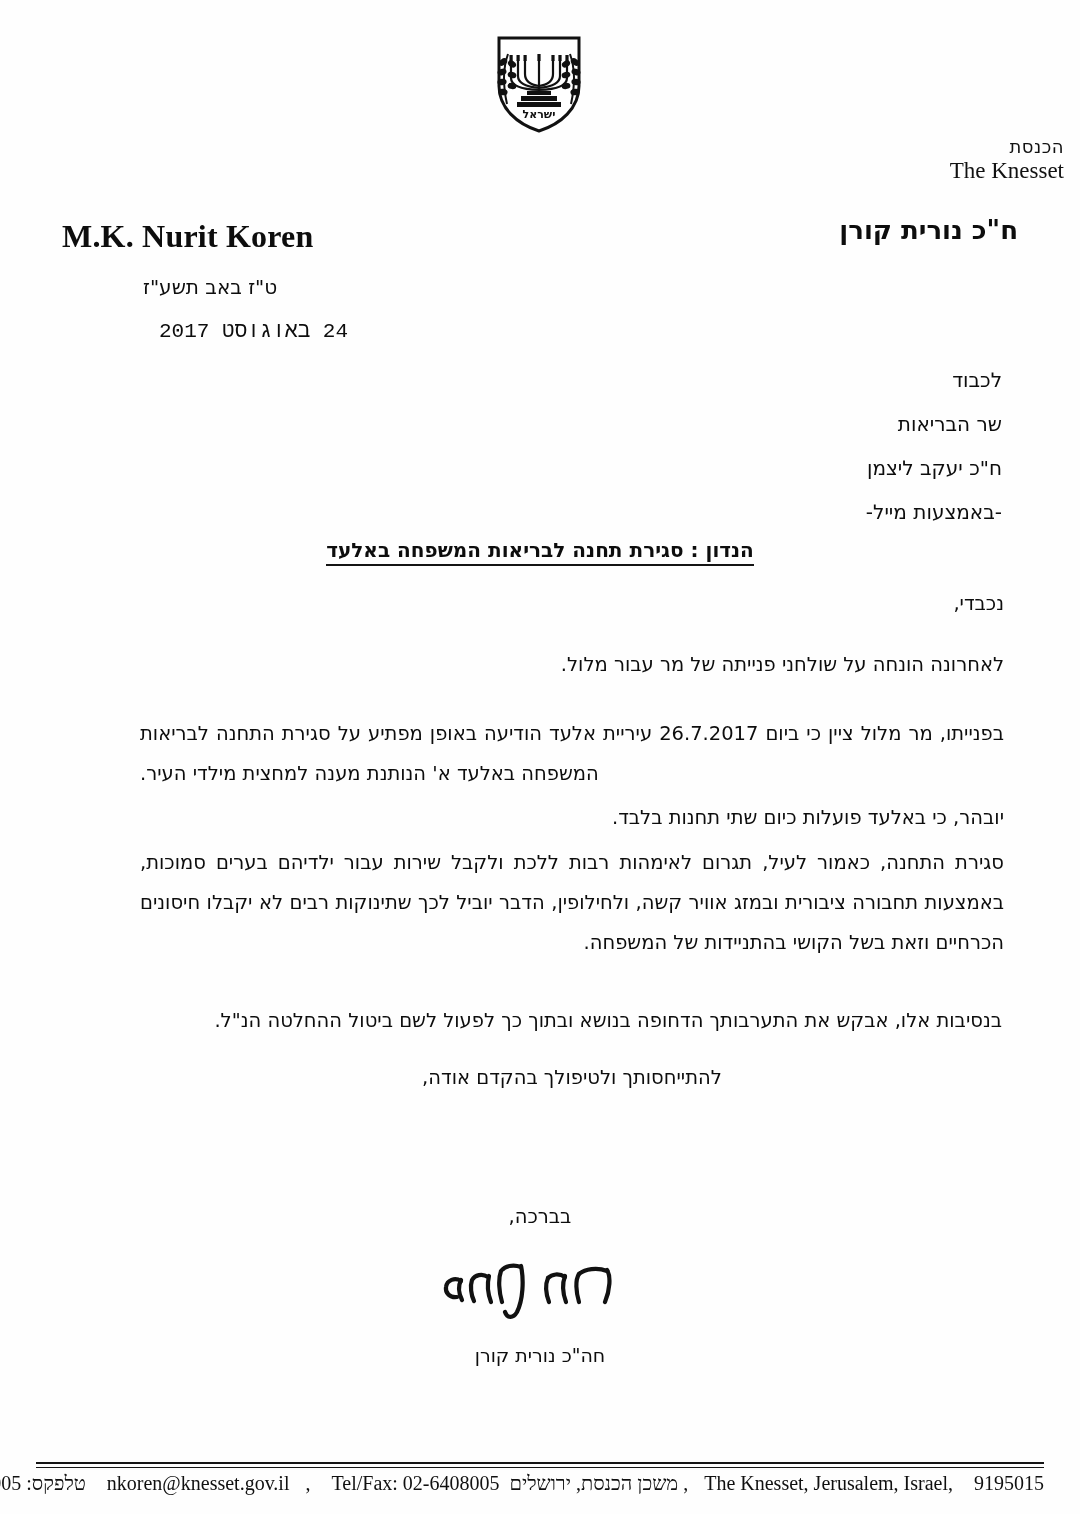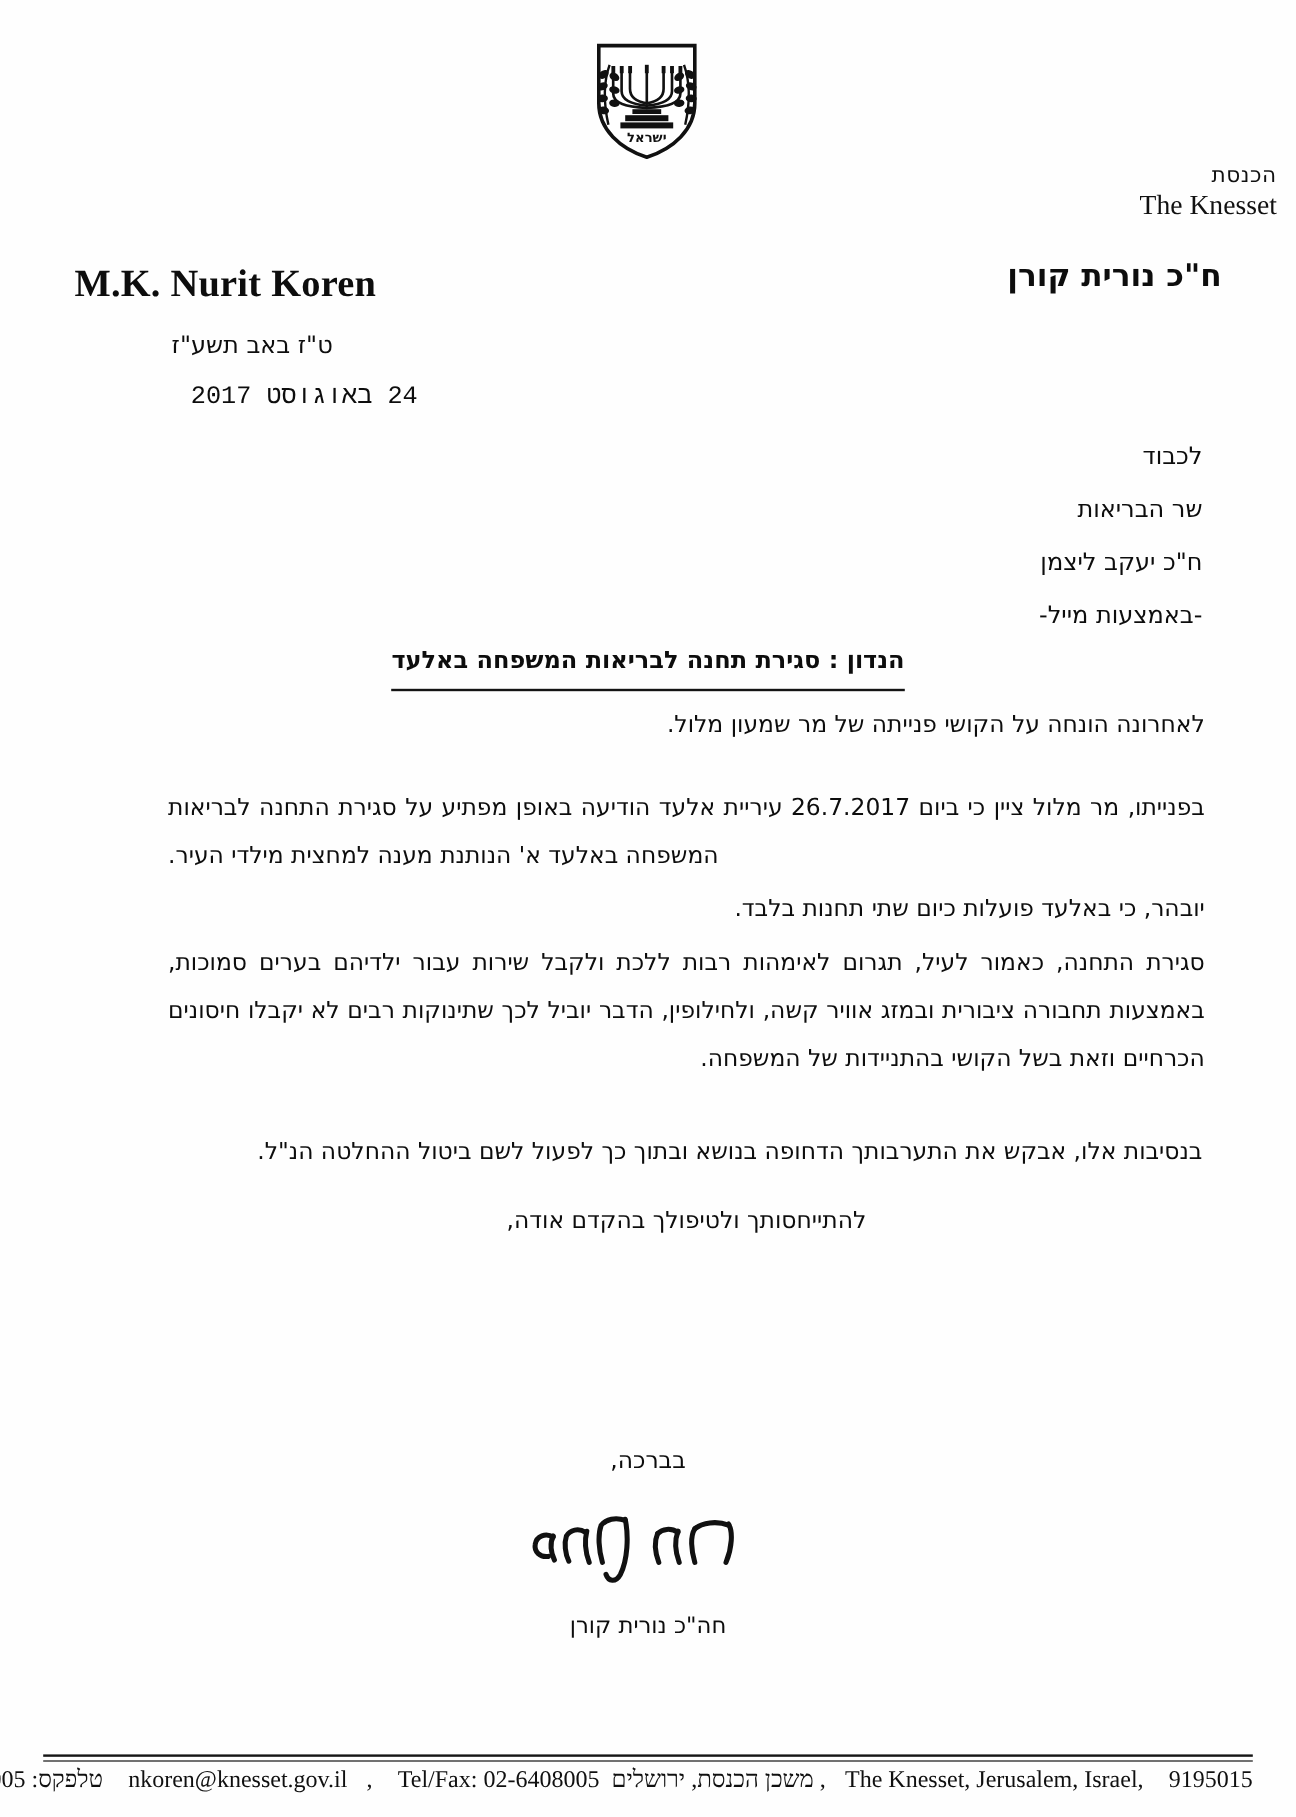--- a/index.html
+++ b/index.html
@@ -103,21 +103,21 @@
     right: 0;
     left: 0;
     text-align: center;
     direction: rtl;
     font-family: "DejaVu Sans", sans-serif;
     font-weight: bold;
     font-size: 20px;
   }
   .subject span {
     border-bottom: 2px solid #141414;
-    padding-bottom: 12px;
+    padding-bottom: 2px;
   }
 
   
   .body-wrap {
     position: absolute;
     top: 592px;
     right: 76px;
     left: 140px;
     direction: rtl;
     text-align: right;
@@ -241,21 +241,22 @@
     <div>שר הבריאות</div>
     <div>ח"כ יעקב ליצמן</div>
     <div>-באמצעות מייל-</div>
   </div>
 
   <div class="subject">
     <span>הנדון : סגירת תחנה לבריאות המשפחה באלעד</span>
   </div>
 
   <div class="body-wrap">
-    <p class="p-1">לאחרונה הונחה על הקושי פנייתה של מר שמעון מלול.</p>
+    <p class="p-salutation">נכבדי,</p>
+    <p class="p-1">לאחרונה הונחה על שולחני פנייתה של מר עבור מלול.</p>
     <p class="p-2">בפנייתו, מר מלול ציין כי ביום 26.7.2017 עיריית אלעד הודיעה באופן מפתיע על סגירת התחנה לבריאות המשפחה באלעד א' הנותנת מענה למחצית מילדי העיר.</p>
     <p class="p-3">יובהר, כי באלעד פועלות כיום שתי תחנות בלבד.</p>
     <p class="p-4">סגירת התחנה, כאמור לעיל, תגרום לאימהות רבות ללכת ולקבל שירות עבור ילדיהם בערים סמוכות, באמצעות תחבורה ציבורית ובמזג אוויר קשה, ולחילופין, הדבר יוביל לכך שתינוקות רבים לא יקבלו חיסונים הכרחיים וזאת בשל הקושי בהתניידות של המשפחה.</p>
     <p class="p-5">בנסיבות אלו, אבקש את התערבותך הדחופה בנושא ובתוך כך לפעול לשם ביטול ההחלטה הנ"ל.</p>
     <p class="p-6">להתייחסותך ולטיפולך בהקדם אודה,</p>
   </div>
 
   <div class="sig-block">
     <div class="sig-greeting">בברכה,</div>
     <div class="sig-mark">

